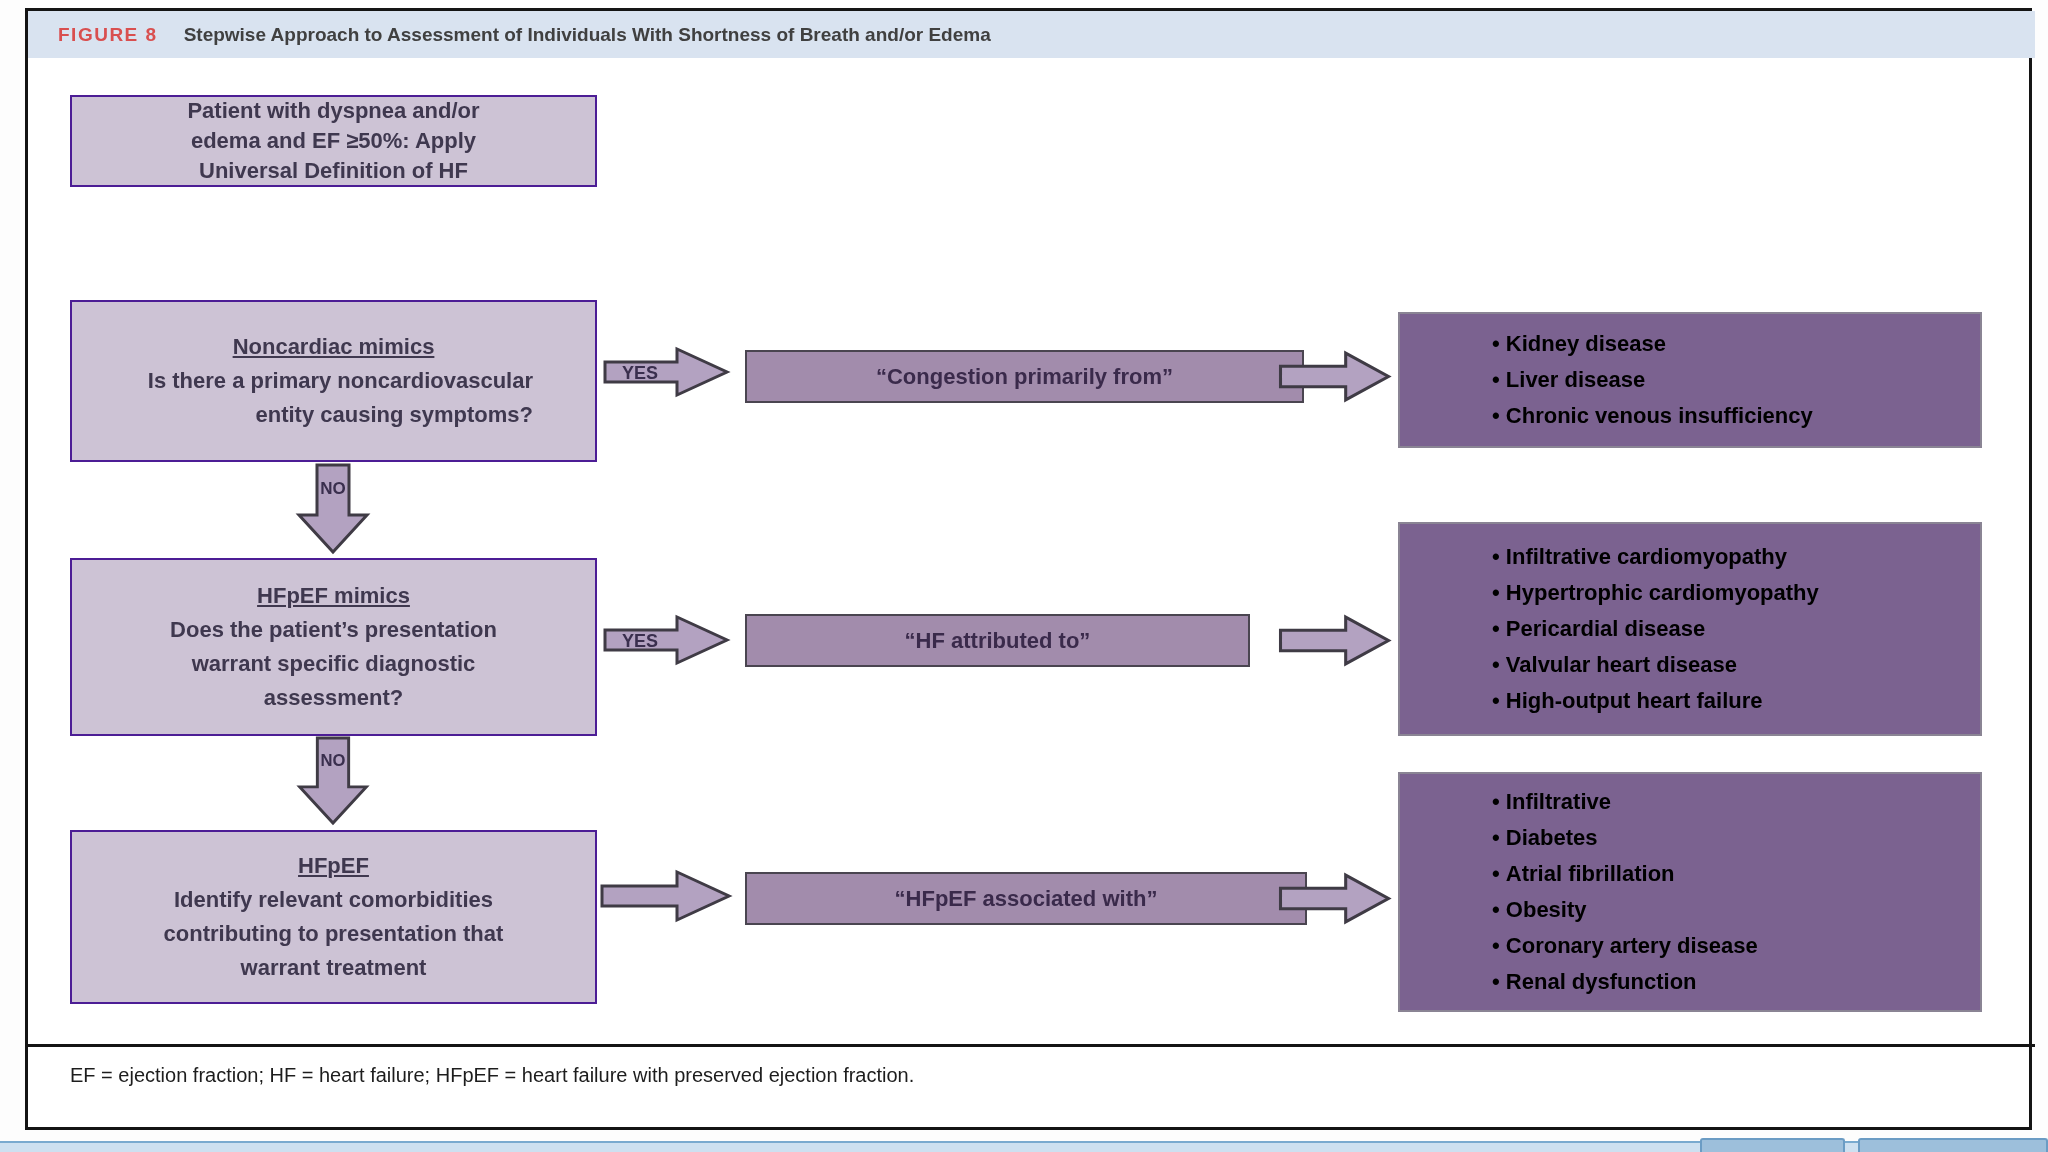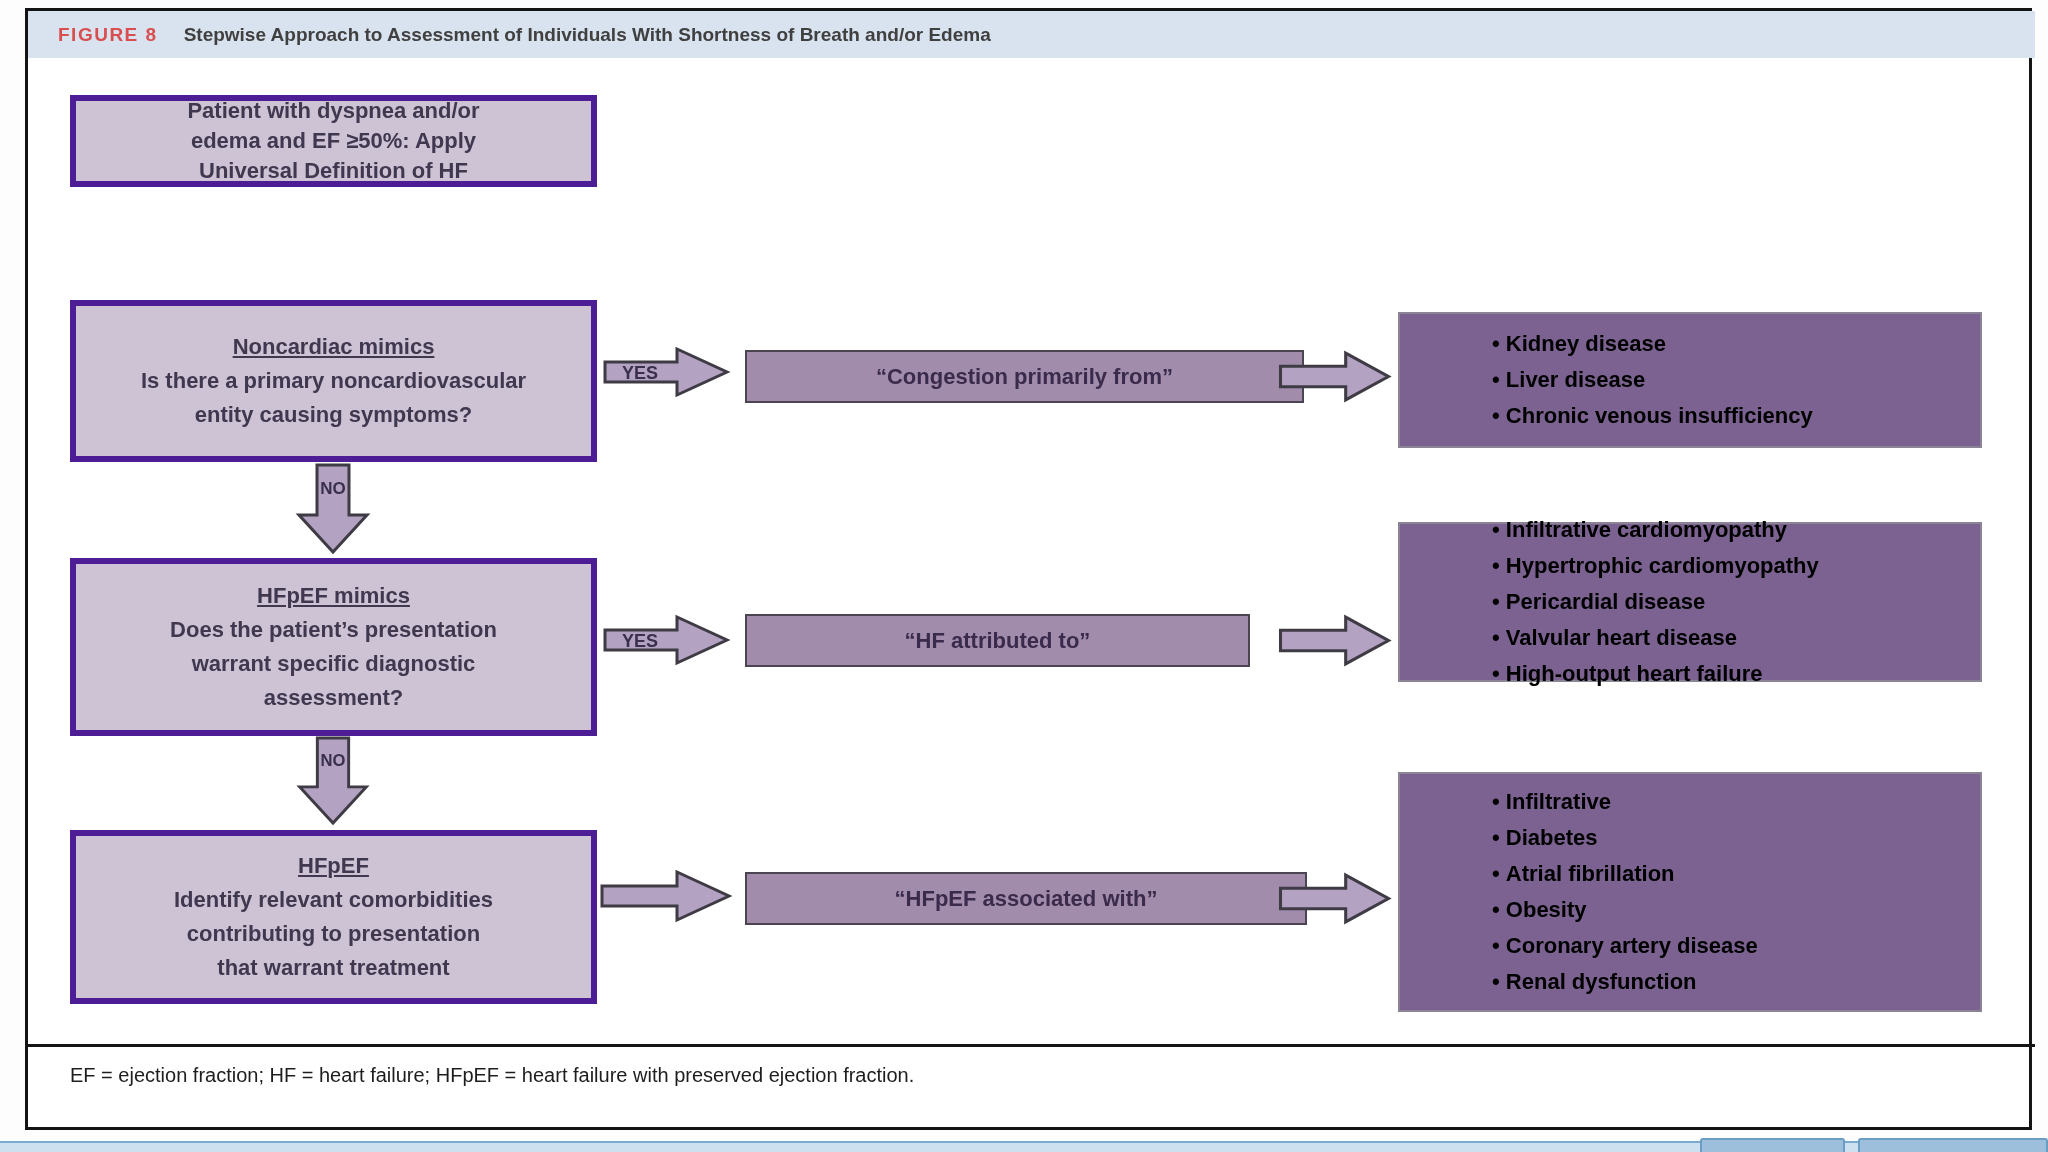--- a/index.html
+++ b/index.html
@@ -5,27 +5,27 @@
   html,body{margin:0;padding:0;background:#ffffff;}
   body{width:2048px;height:1152px;overflow:hidden;font-family:"Liberation Sans",sans-serif;}
   .screen{position:relative;width:2048px;height:1152px;background:#fdfdfd;}
   
   .frame{position:absolute;left:25px;top:8px;width:2007px;height:1122px;border:3px solid #141414;background:#ffffff;box-sizing:border-box;}
   .header-band{position:absolute;left:28px;top:11px;width:2007px;height:47px;background:#d9e3f0;display:flex;align-items:center;box-sizing:border-box;padding-left:30px;}
   .fig-label{color:#d94f4f;font-size:19px;font-weight:bold;letter-spacing:1.5px;margin-right:26px;white-space:nowrap;}
   .fig-title{color:#404040;font-size:19px;font-weight:bold;white-space:nowrap;}
   
   .box{position:absolute;box-sizing:border-box;display:flex;flex-direction:column;justify-content:center;text-align:center;}
-  .light{background:#cdc3d5;border:6px solid #4c1d95;color:#3f384f;}
+  .light{background:#cdc3d5;border:2px solid #4c1d95;color:#3f384f;}
   .mid{background:#a28cac;border:2px solid #4a4550;color:#3a2a4b;font-weight:bold;font-size:22px;}
   .dark{background:#7b6290;border:2px solid #8a8494;color:#2c2040;}
   .box-heading{font-size:22px;font-weight:bold;text-decoration:underline;line-height:34px;}
   .box-body{font-size:22px;font-weight:bold;line-height:34px;}
   .start-text{font-size:22px;font-weight:bold;line-height:30px;padding:0 100px;}
-  .pad-q1{padding:0 62px;}
+  .pad-q1{padding:0 62px;text-align:right;}
   .pad-q2{padding:0 88px;}
   .bullets{list-style:none;margin:0;padding:0 10px 0 92px;text-align:left;}
   .bullets li{font-size:22px;font-weight:bold;line-height:36px;color:#000000;}
   .bullets li::before{content:"\2022\00a0";}
   
   .arrow-svg{position:absolute;overflow:visible;}
   .arrow-shape{fill:#b3a2c1;stroke:#3f3b45;stroke-width:3;}
   .arrow-label{font-family:"Liberation Sans",sans-serif;font-weight:bold;fill:#3a2f4e;}
   
   .footnote-rule{position:absolute;left:28px;top:1044px;width:2007px;height:3px;background:#141414;}
@@ -94,21 +94,21 @@
   </svg>
 
   <div class="box mid" style="left:745px;top:614px;width:505px;height:53px;">
     <div>“HF attributed to”</div>
   </div>
 
   <svg class="arrow-svg" style="left:1278px;top:613px;width:115px;height:55px;" viewBox="0 0 112 54">
     <polygon class="arrow-shape" points="2,17 66,17 66,4 108,27 66,50 66,37 2,37"></polygon>
   </svg>
 
-  <div class="box dark" style="left:1398px;top:522px;width:584px;height:160px;">
+  <div class="box dark" style="left:1398px;top:522px;width:584px;height:214px;">
     <ul class="bullets">
       <li>Infiltrative cardiomyopathy</li>
       <li>Hypertrophic cardiomyopathy</li>
       <li>Pericardial disease</li>
       <li>Valvular heart disease</li>
       <li>High-output heart failure</li>
     </ul>
   </div>
 
   <svg class="arrow-svg" style="left:293px;top:736px;width:80px;height:90px;" viewBox="0 0 80 92">

